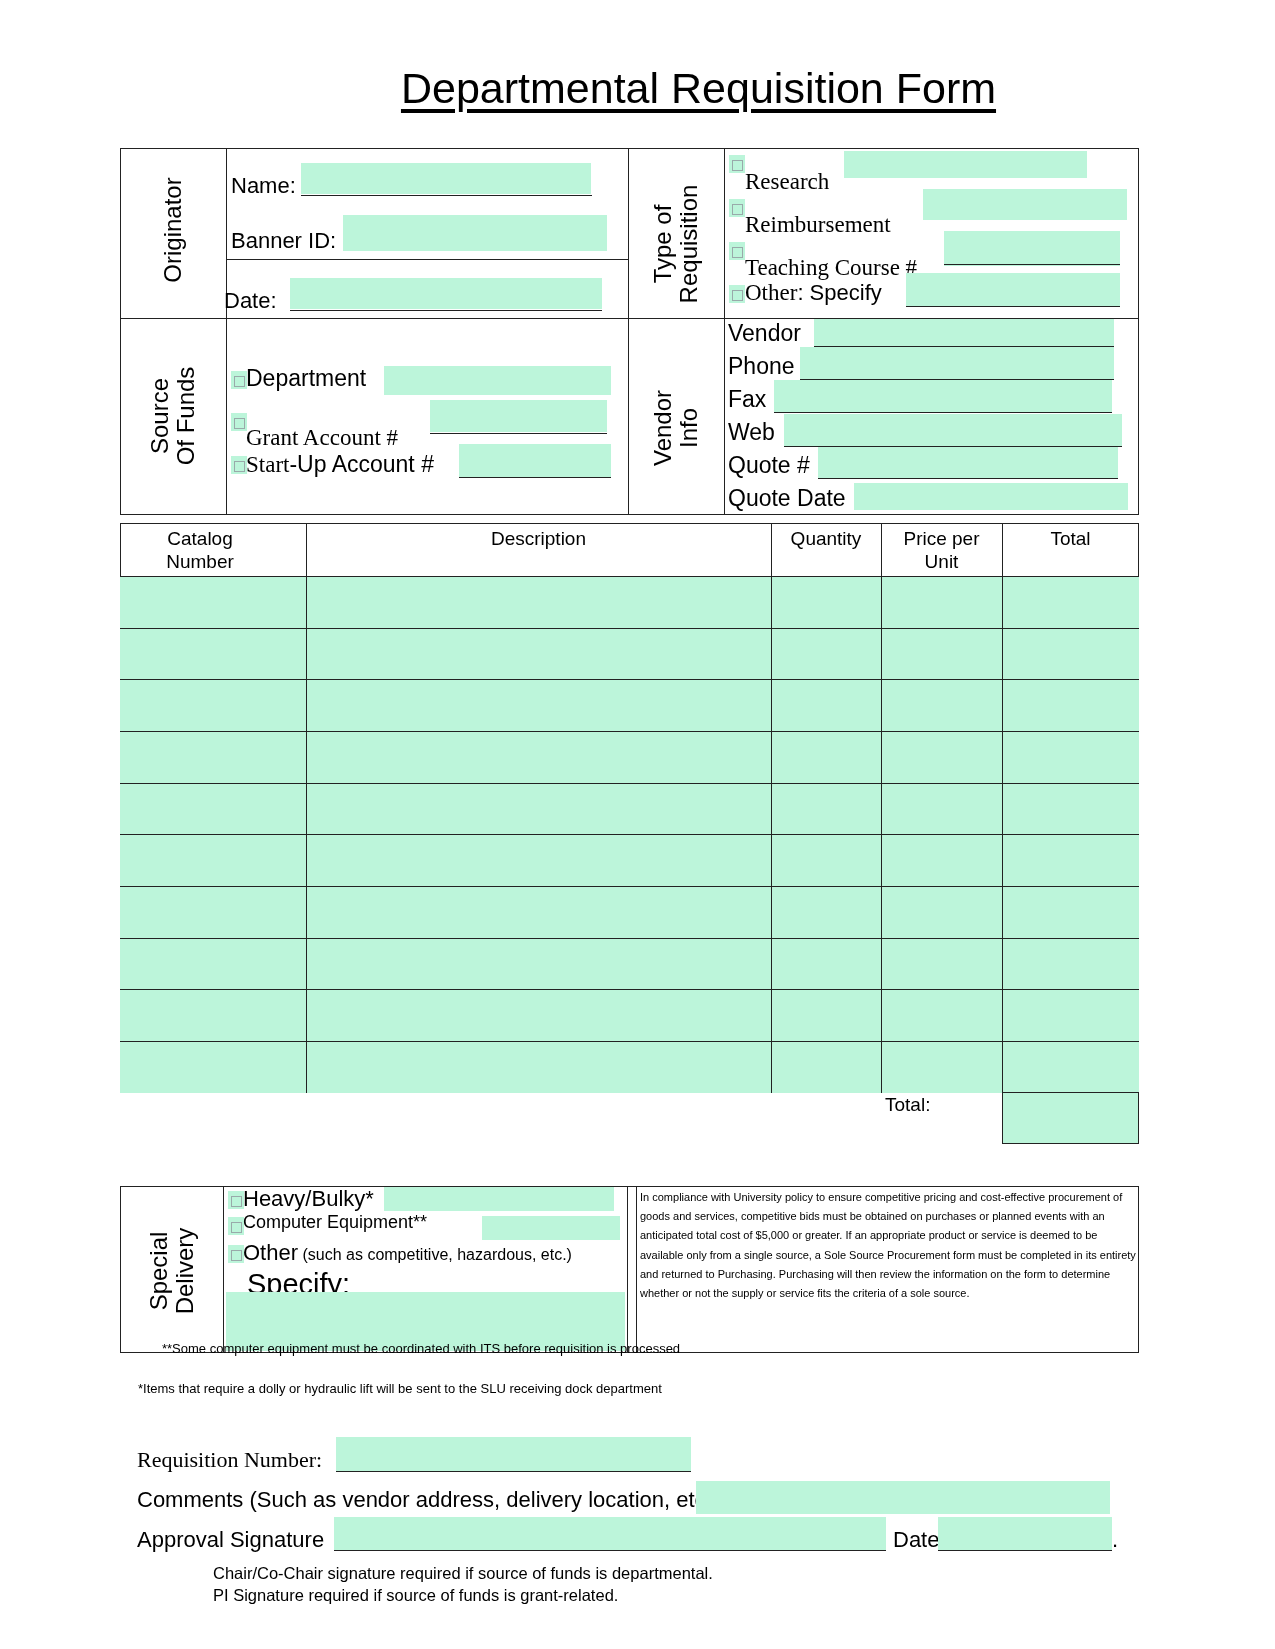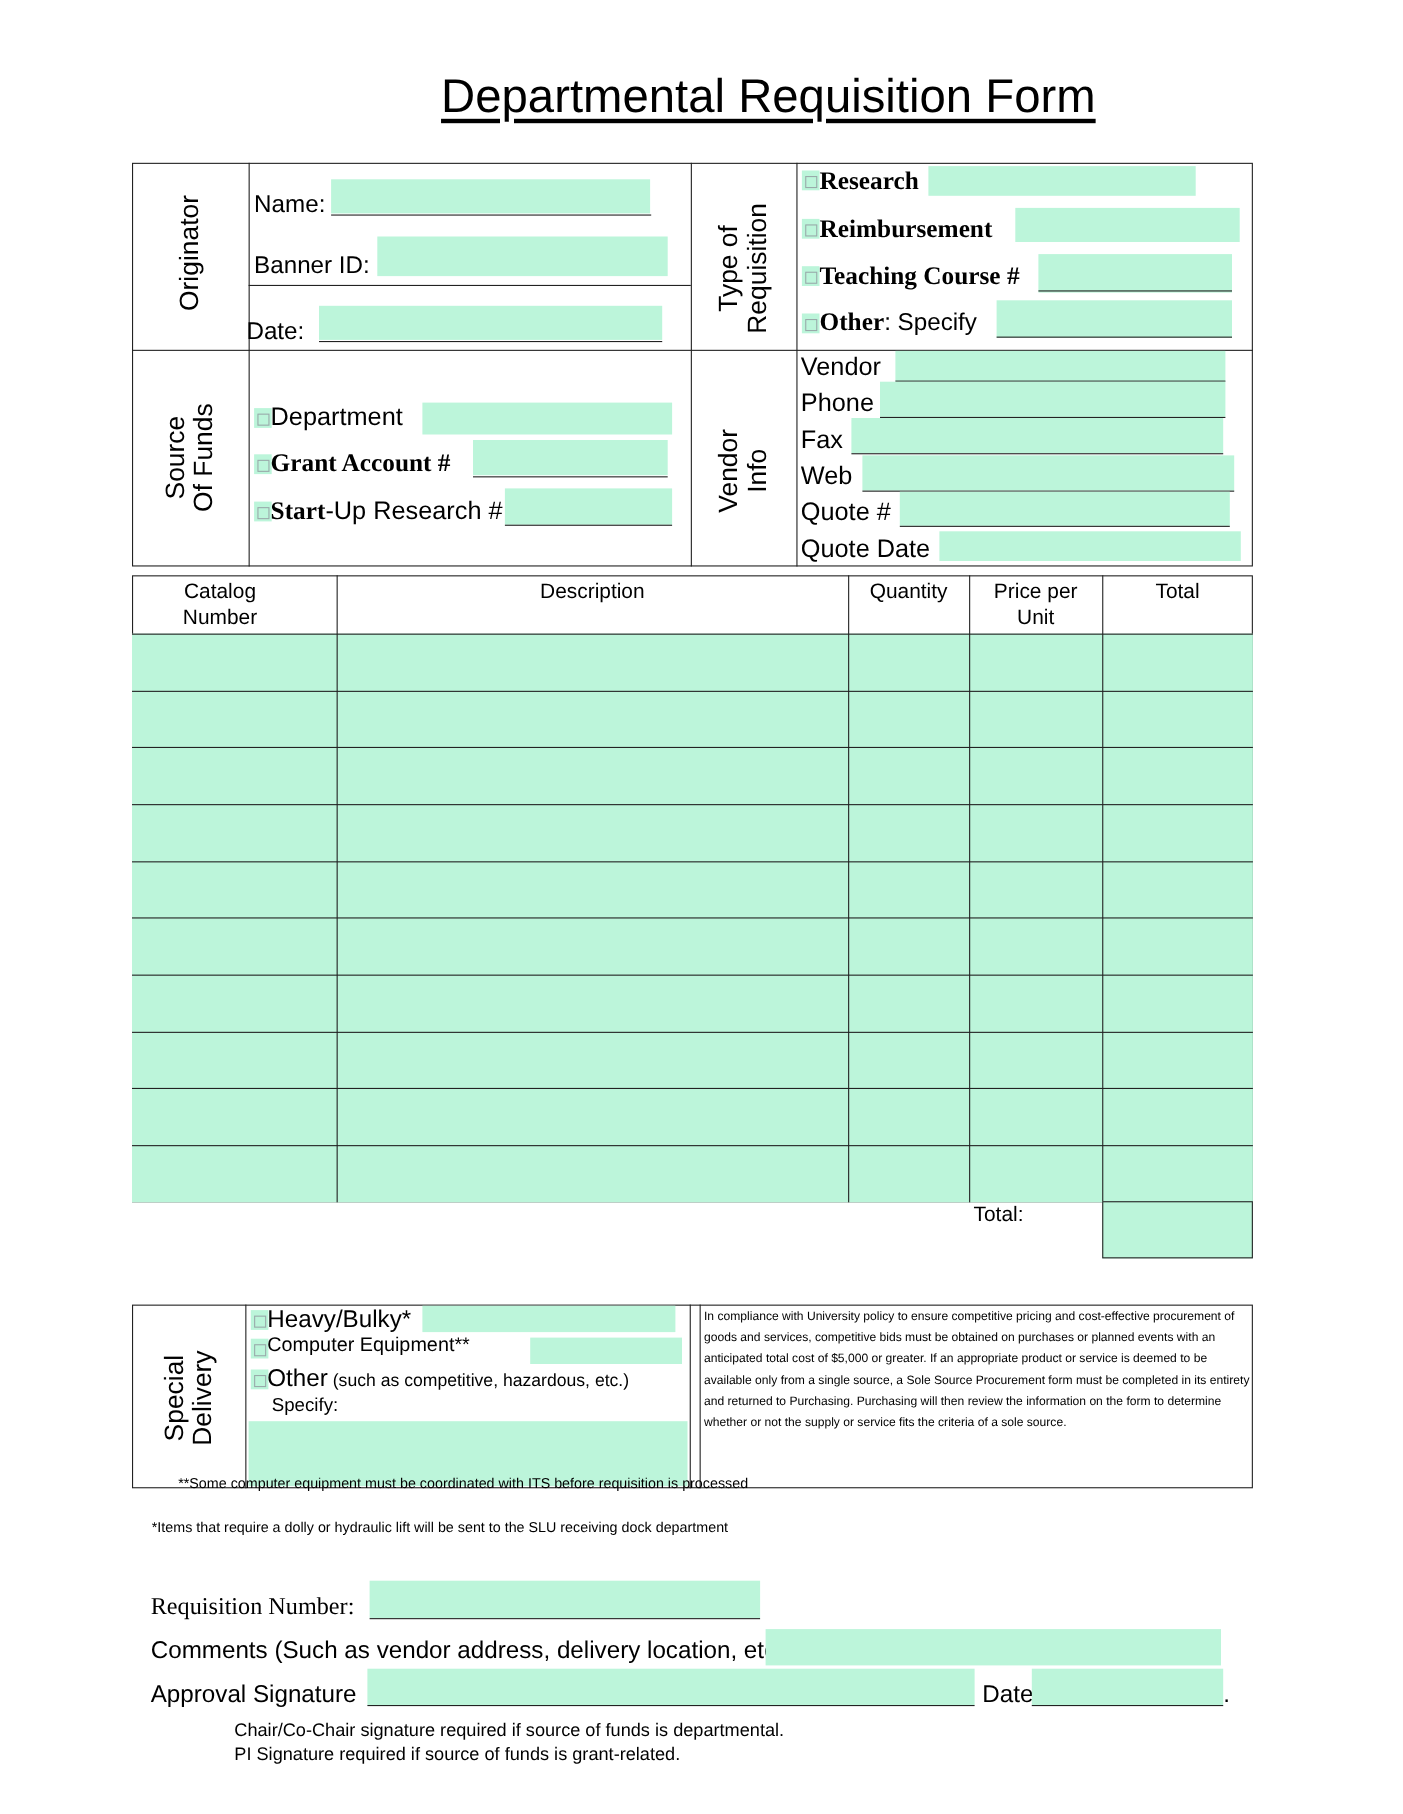--- a/index.html
+++ b/index.html
@@ -5,21 +5,21 @@
   html, body { margin:0; padding:0; background:#ffffff; }
   body { width:1275px; height:1649px; position:relative; font-family:"Liberation Sans", sans-serif; color:#000; overflow:hidden; }
   .abs { position:absolute; }
   .fill { background:#bcf5da; }
   .title { position:absolute; left:0; width:1397px; top:64px; text-align:center; font-size:43px; text-decoration:underline; text-underline-offset:6px; }
   .box { position:absolute; border:1.6px solid #222; box-sizing:border-box; }
   .vline { position:absolute; width:0; border-left:1.6px solid #222; }
   .hline { position:absolute; height:0; border-top:1.6px solid #222; }
   .rot { position:absolute; transform:rotate(-90deg); transform-origin:center center; text-align:center; font-size:24px; line-height:26px; white-space:nowrap; }
   .lbl { position:absolute; font-size:22px; white-space:nowrap; }
-  .serifb { font-family:"Liberation Serif", serif; font-weight:bold; }
+  .serifb { font-family:"Liberation Serif", serif; font-weight:normal;margin-top:17px; }
   .uline { position:absolute; height:0; border-top:1.4px solid #222; }
   .chk { position:absolute; width:16px; height:18px; background:#bcf5da; }
   .chk::after { content:""; position:absolute; left:3px; top:5px; width:9px; height:9px; border:1px solid #9aa; }
   .hdr { position:absolute; font-size:19px; text-align:center; line-height:23px; }
   .small { position:absolute; font-size:13px; white-space:nowrap; }
   .policy { position:absolute; font-size:11px; line-height:19.2px; }
 </style>
 </head>
 <body>
 
@@ -78,21 +78,21 @@
 <div class="chk" style="left:231px; top:371px;"></div>
 <div class="lbl" style="left:246px; top:365px; font-size:23px;">Department</div>
 <div class="abs fill" style="left:384px; top:366px; width:227px; height:29px;"></div>
 
 <div class="chk" style="left:231px; top:413px;"></div>
 <div class="lbl serifb" style="left:246px; top:408px; font-size:23px;">Grant Account #</div>
 <div class="abs fill" style="left:430px; top:400px; width:177px; height:32px;"></div>
 <div class="uline" style="left:430px; top:433px; width:177px;"></div>
 
 <div class="chk" style="left:231px; top:456px;"></div>
-<div class="lbl" style="left:246px; top:451px; font-size:23px;"><span class="serifb">Start</span><span>-Up Research #</span></div>
+<div class="lbl" style="left:246px; top:451px; font-size:23px;"><span class="serifb">Start</span><span>-Up Account #</span></div>
 <div class="abs fill" style="left:459px; top:444px; width:152px; height:33px;"></div>
 <div class="uline" style="left:459px; top:477px; width:152px;"></div>
 
 <div class="rot" style="left:596px; top:402px; width:160px;">
   <div>Vendor</div>
   <div>Info</div>
 </div>
 
 <div class="lbl" style="left:728px; top:320px; font-size:23px;">Vendor</div>
 <div class="abs fill" style="left:814px; top:319px; width:300px; height:28px;"></div>
@@ -169,21 +169,21 @@
 <div class="lbl" style="left:243px; top:1186px; font-size:22px;">Heavy/Bulky*</div>
 <div class="abs fill" style="left:384px; top:1187px; width:230px; height:24px;"></div>
 
 <div class="chk" style="left:228px; top:1217px;"></div>
 <div class="lbl" style="left:243px; top:1212px; font-size:18px;">Computer Equipment**</div>
 <div class="abs fill" style="left:482px; top:1216px; width:138px; height:24px;"></div>
 
 <div class="chk" style="left:228px; top:1245px;"></div>
 <div class="lbl" style="left:243px; top:1240px; font-size:22px;"><span>Other</span><span style="font-size:16px;"> (such as competitive, hazardous, etc.)</span></div>
 
-<div class="lbl" style="left:247px; top:1268px; font-size:17px;text-align:center;">Specify:</div>
+<div class="lbl" style="left:247px; top:1268px; font-size:29px;text-align:center;">Specify:</div>
 <div class="abs fill" style="left:226px; top:1292px; width:399px; height:59px;"></div>
 
 <div class="policy" style="left:640px; top:1188px; width:496px;"> In compliance with University policy to ensure competitive pricing and cost-effective procurement of goods and services, competitive bids must be obtained on purchases or planned events with an anticipated total cost of $5,000 or greater. If an appropriate product or service is deemed to be available only from a single source, a Sole Source Procurement form must be completed in its entirety and returned to Purchasing. Purchasing will then review the information on the form to determine whether or not the supply or service fits the criteria of a sole source.</div>
 
 <div class="small" style="left:138px; top:1365px;margin-top:16px;">*Items that require a dolly or hydraulic lift will be sent to the SLU receiving dock department</div>
 <div class="small" style="left:138px; top:1341px;margin-left:24px;">**Some computer equipment must be coordinated with ITS before requisition is processed</div>
 
 <div class="lbl" style="left:137px; top:1447px;font-family:Liberation Serif, serif;">Requisition Number:</div>
 <div class="abs fill" style="left:336px; top:1437px; width:355px; height:34px;"></div>
 <div class="uline" style="left:336px; top:1471px; width:355px;"></div>

